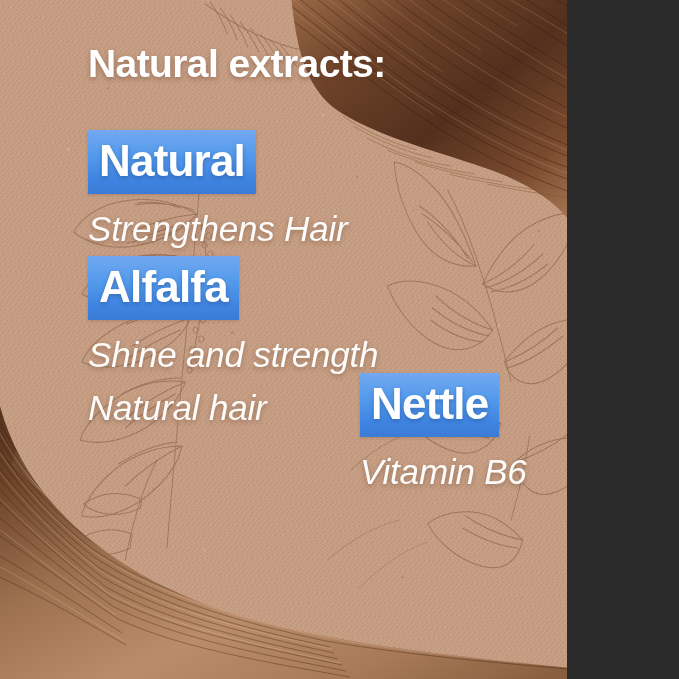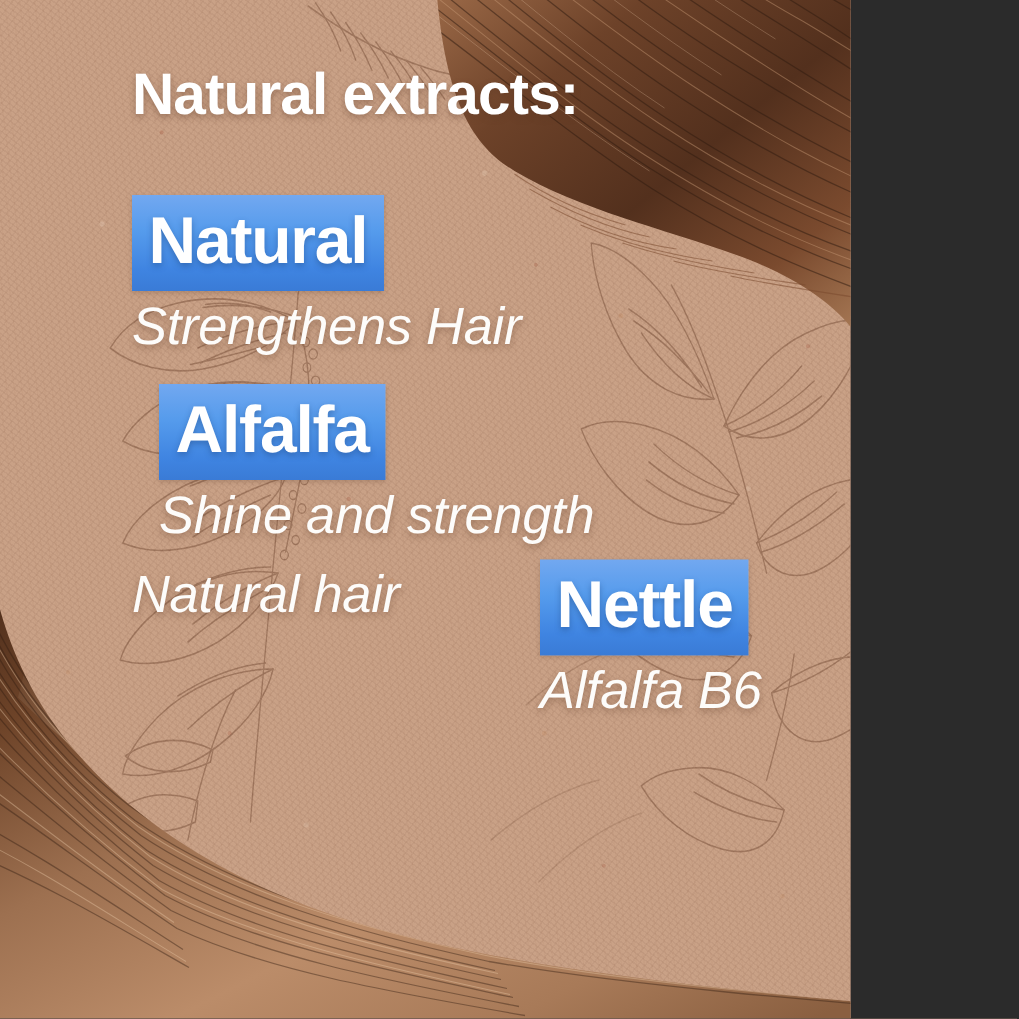--- a/index.html
+++ b/index.html
@@ -122,34 +122,34 @@
     letter-spacing: -0.8px;
     line-height: 1;
     padding: 9px 11px 11px 11px;
     text-shadow: 0 2px 4px rgba(30,70,130,.45);
     box-shadow: 0 1px 3px rgba(80,50,30,.22);
     white-space: nowrap;
   }
 
   .desc {
     display: block;
-    margin-top: 4px;
+    margin-top: 15px;
     font-size: 35px;
     font-style: italic;
     font-weight: 400;
     color: #fdfcfa;
     line-height: 1.12;
     letter-spacing: -0.2px;
     text-shadow: 0 2px 5px rgba(90,55,35,.40);
   }
   .desc.narrow { max-width: 215px; }
 
   
   #block-nettle  { left: 88px;  top: 130px; }
-  #block-alfalfa { left: 106px;  top: 256px; }
+  #block-alfalfa { left: 88px;  top: 256px; }
   #block-hop     { left: 88px;  top: 373px; }
   #block-quina   { left: 360px; top: 373px; }
 </style>
 </head>
 <body>
 
 <div id="poster">
 
   <div class="paper-base"></div>
   <div class="paper-grain"></div>
@@ -438,17 +438,17 @@
       <span class="tag">Alfalfa</span>
       <span class="desc">Shine and strength</span>
     </div>
 
     <div class="extract-block" id="block-hop">
       <span class="desc narrow">Natural hair</span>
     </div>
 
     <div class="extract-block" id="block-quina">
       <span class="tag">Nettle</span>
-      <span class="desc">Alfalfa B6</span>
+      <span class="desc">Vitamin B6</span>
     </div>
 
   </div>
 </div>
 
 </body></html>

